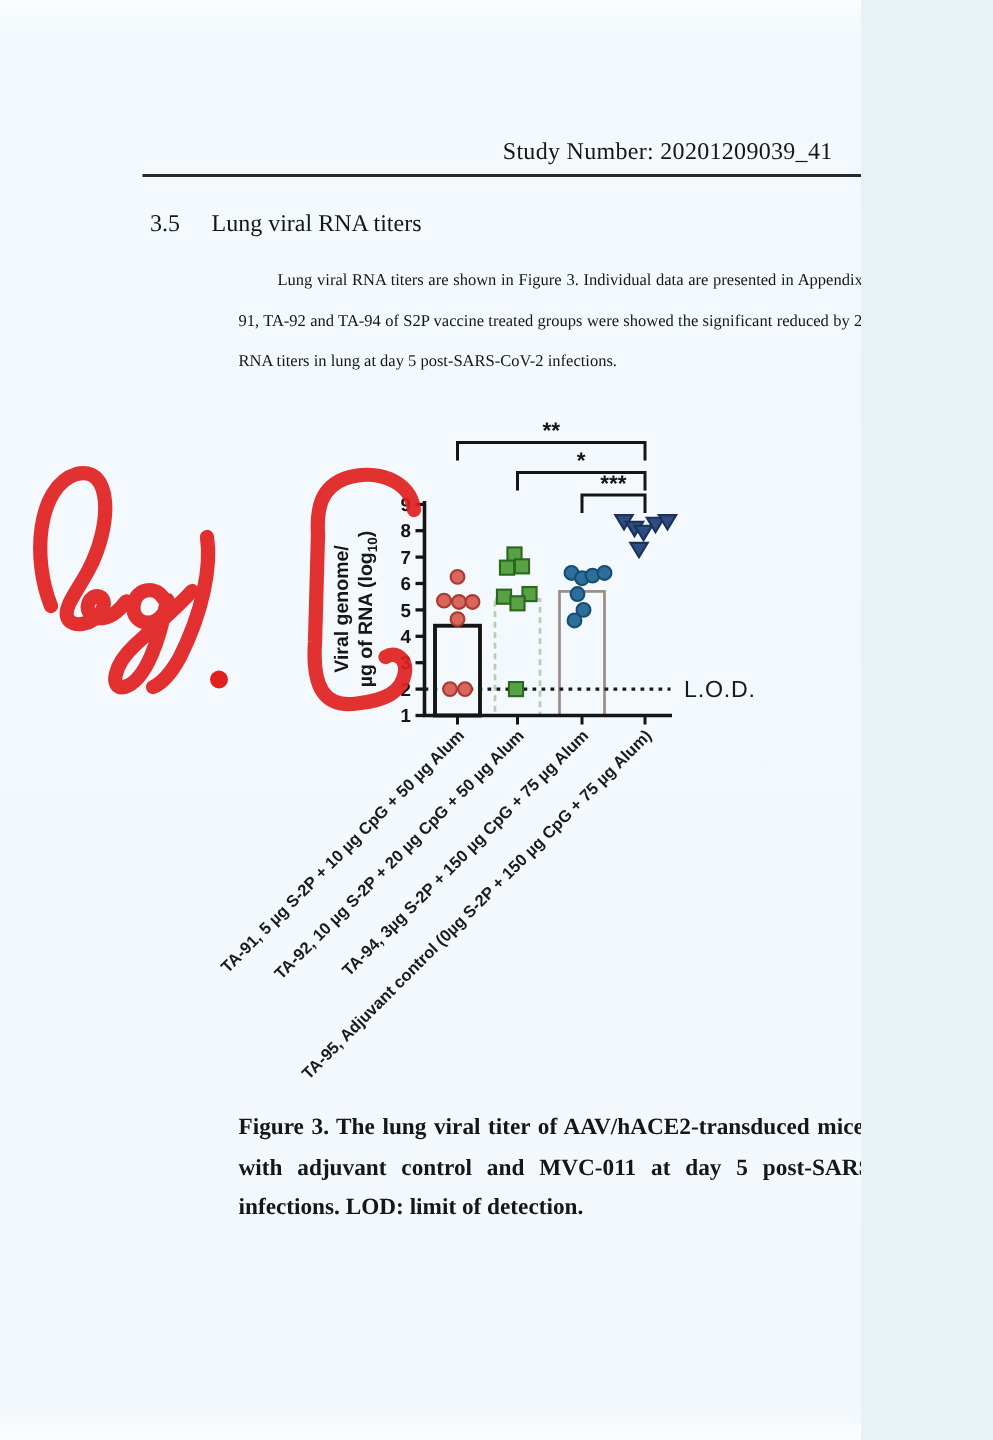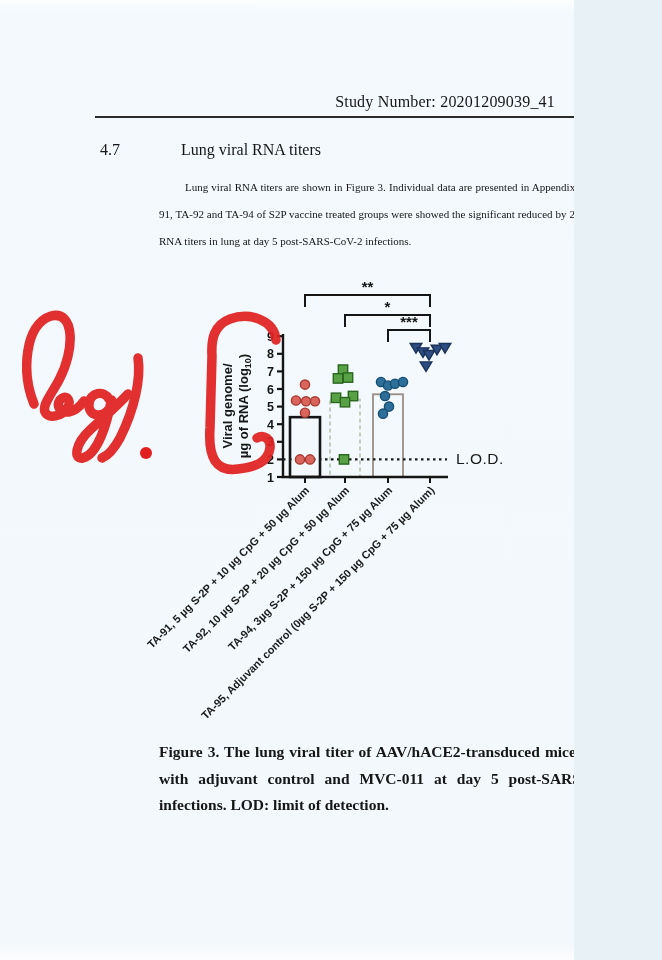--- a/index.html
+++ b/index.html
@@ -4,21 +4,21 @@
 <style>
   html,body{margin:0;padding:0;background:#e8f1f6;}
   .page{
     position:relative;width:574px;height:960px;overflow:hidden;
     background:linear-gradient(180deg,#fdfefe 0px,#f3f9fc 14px,#f2f8fc 940px,#fcfdfe 960px);
     font-family:"Liberation Serif",serif;color:#161616;
   }
   .hdr{position:absolute;top:93px;right:19px;font-size:16px;letter-spacing:.2px;}
   .hdr-rule{position:absolute;top:116px;left:95px;width:553px;height:2px;background:#2b2b2b;}
   .section-row{position:absolute;top:141px;left:100px;font-size:16px;}
-  .section-row .sec-title{margin-left:61px;text-align:right;}
+  .section-row .sec-title{margin-left:21px;text-align:right;}
   .body-par{
     position:absolute;top:174px;left:159px;width:468px;margin:0;
     font-size:11px;line-height:27px;text-align:justify;text-indent:26px;
   }
   .caption{
     position:absolute;top:739px;left:159px;width:469px;margin:0;
     font-size:15.5px;line-height:26.5px;text-align:justify;font-weight:bold;
   }
   .pageno{position:absolute;top:846px;left:0;width:662px;text-align:right;font-size:15px;}
   .chart-abs{position:absolute;left:85px;top:278px;}
@@ -27,21 +27,21 @@
 </style>
 </head>
 <body>
 
 <div class="page">
 
   <div class="hdr">Study Number: 20201209039_41</div>
   <div class="hdr-rule"></div>
 
   <div class="section-row">
-    <span class="sec-num">4.7</span><span class="sec-title">Lung viral RNA titers</span>
+    <span class="sec-num">3.5</span><span class="sec-title">Lung viral RNA titers</span>
   </div>
 
   <p class="body-par">Lung viral RNA titers are shown in Figure 3. Individual data are presented in Appendix 2. The TA-91, TA-92 and TA-94 of S2P vaccine treated groups were showed the significant reduced by 2 log of viral RNA titers in lung at day 5 post-SARS-CoV-2 infections.</p>
 
   <svg id="chart" class="chart-abs" width="470" height="465" viewBox="0 0 470 465">
       <rect x="205" y="139.16" width="30" height="59.84" fill="none" stroke="#151515" stroke-width="2.6"></rect>
       <rect x="245" y="121.55999999999999" width="30" height="77.44000000000001" fill="none" stroke="#b9cbb4" stroke-width="1.8" stroke-dasharray="4,3"></rect>
       <rect x="288" y="116.27999999999999" width="30" height="82.72000000000001" fill="none" stroke="#9a8d83" stroke-width="1.8"></rect>
       <path d="M198,56 L198,199 L363,199" stroke="#151515" stroke-width="2.4" fill="none"></path>
       <line x1="192" y1="199" x2="198" y2="199" stroke="#151515" stroke-width="2.2"></line>

